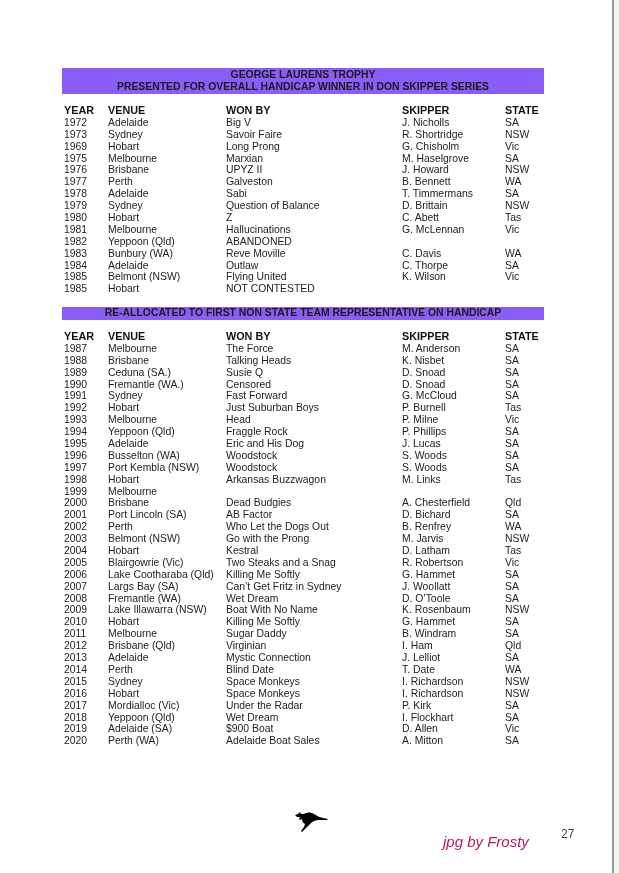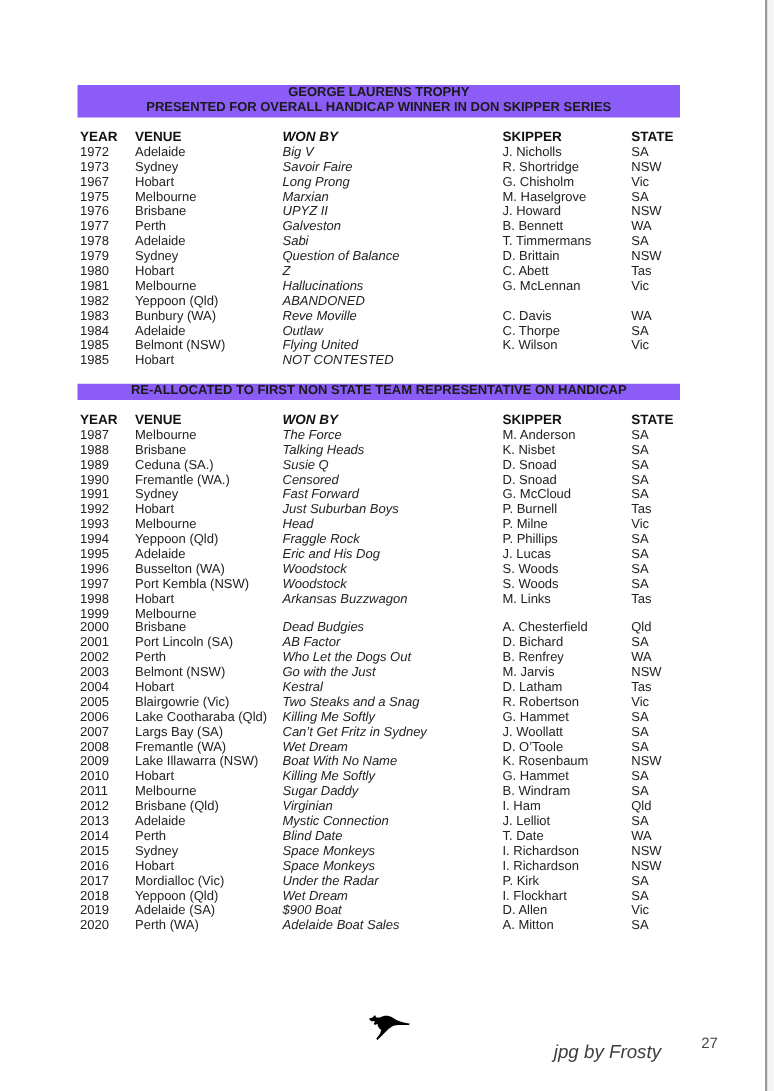--- a/index.html
+++ b/index.html
@@ -14,27 +14,27 @@
     text-align: center; font-weight: bold; font-size: 10.4px; color: #1a1a1a; line-height: 12px;
   }
   .band1 { top: 68px; height: 26px; padding-top: 1px; box-sizing: border-box; }
   .band2 { top: 307px; height: 13px; }
   .table { position: absolute; left: 0; width: 619px; }
   .row { position: relative; height: 11.9px; font-size: 10.4px; line-height: 11.9px; white-space: nowrap; }
   .row span { position: absolute; top: 0; }
   .hdr span { font-weight: bold; font-size: 10.8px; color: #111; }
   .c-year { left: 64px; }
   .c-venue { left: 108px; }
-  .c-won { left: 226px; font-style: italic; }
+  .c-won { left: 226px; }
   .c-skip { left: 402px; }
   .c-state { left: 505px; }
   .t1 { top: 105px; }
   .t2 { top: 331px; }
   .kangaroo { position: absolute; left: 293px; top: 808px; width: 36px; height: 26px; }
-  .credit { position: absolute; left: 443px; top: 833px; font-size: 15px; font-style: italic; color: #404040; }
+  .credit { position: absolute; left: 443px; top: 833px; font-size: 15px; font-style: italic; color: #be185d; }
   .pagenum { position: absolute; left: 561px; top: 827px; font-size: 12px; color: #444; }
 </style>
 </head>
 <body>
 
 <div class="page-edge"></div>
 <div class="page-edge2"></div>
 
 <div class="band band1">
   <div>GEORGE LAURENS TROPHY</div>
@@ -57,21 +57,21 @@
       <span class="c-state">SA</span>
     </div>
     <div class="row">
       <span class="c-year">1973</span>
       <span class="c-venue">Sydney</span>
       <span class="c-won">Savoir Faire</span>
       <span class="c-skip">R. Shortridge</span>
       <span class="c-state">NSW</span>
     </div>
     <div class="row">
-      <span class="c-year">1967</span>
+      <span class="c-year">1969</span>
       <span class="c-venue">Hobart</span>
       <span class="c-won">Long Prong</span>
       <span class="c-skip">G. Chisholm</span>
       <span class="c-state">Vic</span>
     </div>
     <div class="row">
       <span class="c-year">1975</span>
       <span class="c-venue">Melbourne</span>
       <span class="c-won">Marxian</span>
       <span class="c-skip">M. Haselgrove</span>
@@ -276,21 +276,21 @@
     <div class="row">
       <span class="c-year">2002</span>
       <span class="c-venue">Perth</span>
       <span class="c-won">Who Let the Dogs Out</span>
       <span class="c-skip">B. Renfrey</span>
       <span class="c-state">WA</span>
     </div>
     <div class="row">
       <span class="c-year">2003</span>
       <span class="c-venue">Belmont (NSW)</span>
-      <span class="c-won">Go with the Just</span>
+      <span class="c-won">Go with the Prong</span>
       <span class="c-skip">M. Jarvis</span>
       <span class="c-state">NSW</span>
     </div>
     <div class="row">
       <span class="c-year">2004</span>
       <span class="c-venue">Hobart</span>
       <span class="c-won">Kestral</span>
       <span class="c-skip">D. Latham</span>
       <span class="c-state">Tas</span>
     </div>

